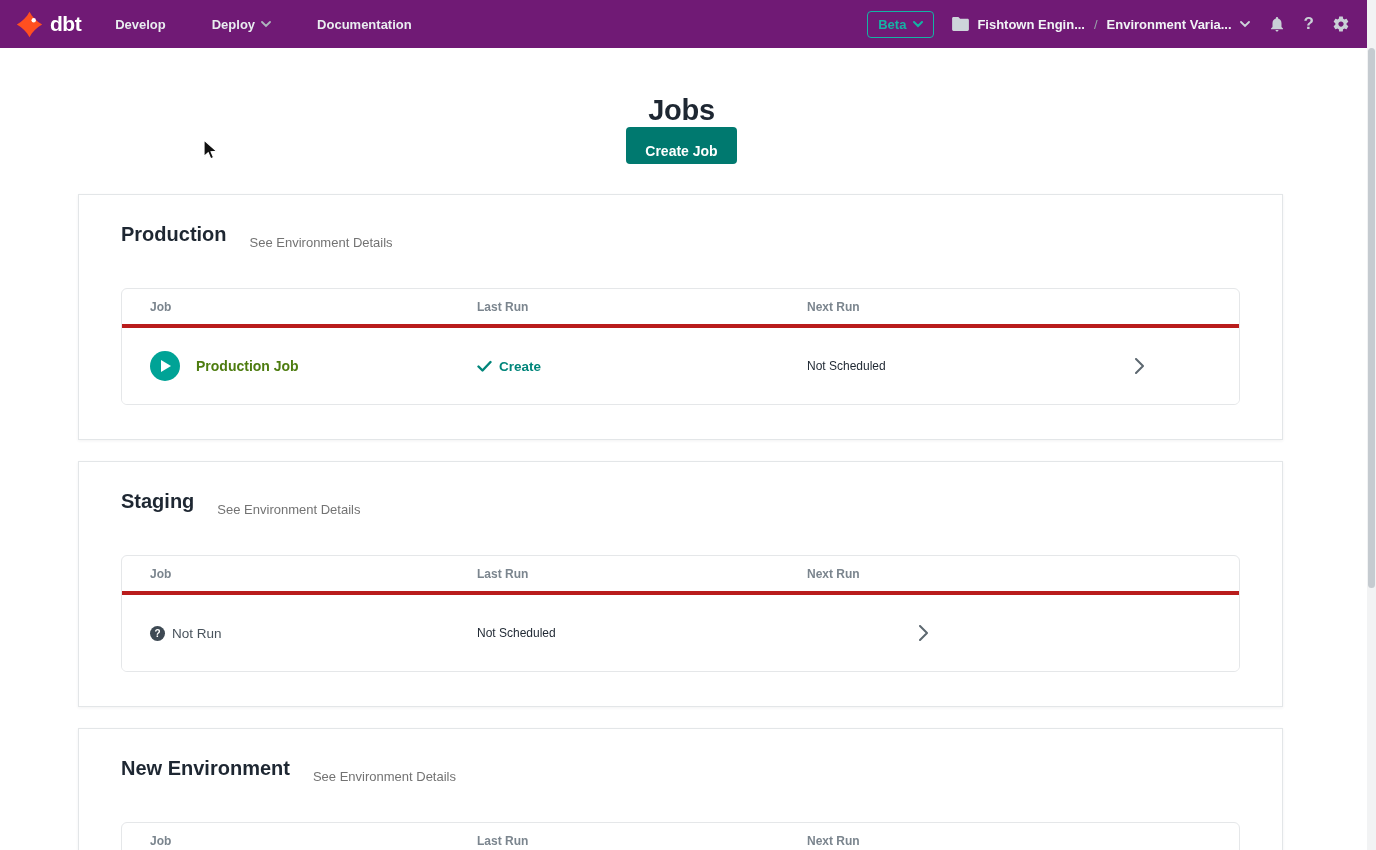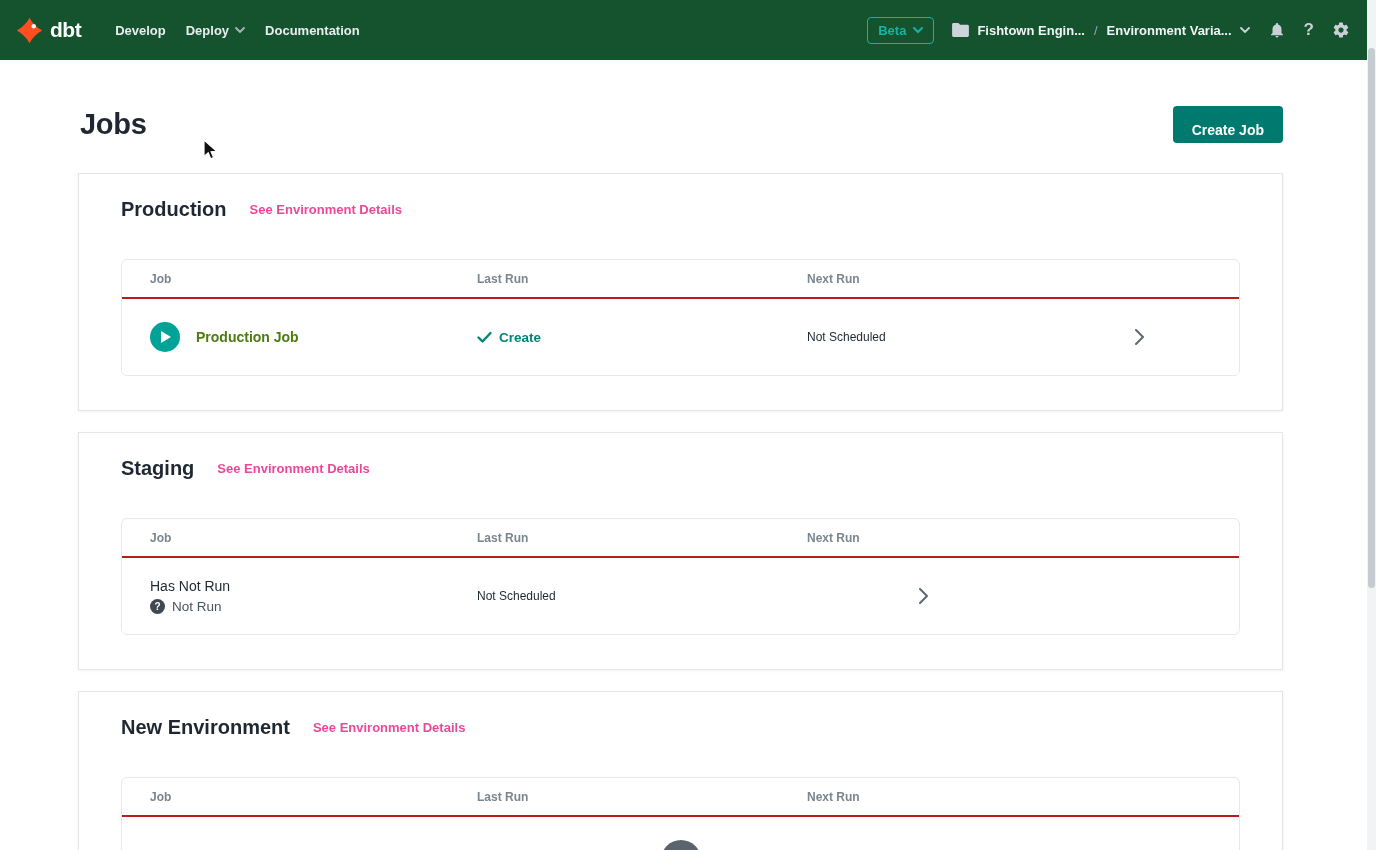--- a/index.html
+++ b/index.html
@@ -7,28 +7,28 @@
   body {
     overflow:hidden;
     font-family:"Liberation Sans", sans-serif;
     background:#ffffff;
     position:relative;
     color:#1e2732;
   }
 
   
   .navbar {
-    height:60px; background:#14532d;
+    height:48px; background:#701a75;
     display:flex; align-items:center;
     padding:0 26px 0 16px;
     position:relative; z-index:10;
   }
   .brand { display:flex; align-items:center; gap:7px; margin-right:34px; cursor:pointer; }
   .brand-text { color:#ffffff; font-size:21px; font-weight:700; letter-spacing:-0.5px; }
-  .nav-menu { display:flex; align-items:center; gap:20px; }
+  .nav-menu { display:flex; align-items:center; gap:46px; }
   .nav-link {
     color:#e9edf0; font-size:13px; font-weight:600; text-decoration:none;
     display:flex; align-items:center; gap:6px; cursor:pointer;
   }
   .nav-right { margin-left:auto; display:flex; align-items:center; gap:18px; }
   .beta-badge {
     display:flex; align-items:center; gap:7px;
     border:1.5px solid #15b3a4; color:#15b3a4; background:transparent;
     border-radius:4px; padding:5px 10px;
     font-size:13px; font-weight:700; font-family:inherit; cursor:pointer;
@@ -36,44 +36,44 @@
   .breadcrumb { display:flex; align-items:center; gap:8px; color:#f1f4f6; font-size:13px; font-weight:700; cursor:pointer; }
   .breadcrumb .sep { color:#9aa3ab; font-weight:400; padding:0 1px; }
   .crumb-current { font-weight:600; }
   .nav-icon-btn { background:none; border:none; cursor:pointer; display:flex; align-items:center; padding:0; }
   .help-glyph { color:#c9d0d6; font-size:17px; font-weight:700; font-family:inherit; }
 
   
   .main { padding:0 93px 0 78px; }
   .page-header {
     display:flex; align-items:center; justify-content:space-between;
-    margin-top:46px; margin-bottom:30px; padding-left:2px;
+    margin-top:46px; margin-bottom:30px; padding-left:2px;flex-direction:column;
   }
   .page-title { font-size:29px; font-weight:700; color:#1e2732; letter-spacing:-0.3px; }
   .create-job-btn {
     background:#00796f; color:#fff; border:none; border-radius:4px;
     height:37px; padding:16px 19px; font-size:14px; font-weight:600;
     font-family:inherit; cursor:pointer;
   }
 
   .env-card {
     background:#fff; border:1px solid #e3e6e8; border-radius:0;
     box-shadow:0 1px 3px rgba(30,40,50,0.06);
     padding:24px 42px 34px; margin-bottom:21px;
   }
   .env-head { display:flex; align-items:center; gap:23px; margin-bottom:38px; }
   .env-name { font-size:20px; font-weight:700; color:#1e2732; }
-  .env-link { color:#ec4899; font-size:13px; font-weight:700; text-decoration:none; cursor:pointer; }
+  .env-link { color:#737373; font-size:13px; font-weight:400; text-decoration:none; cursor:pointer;margin-top:16px; }
 
   .job-table { border:1px solid #e5e7e9; border-radius:6px; overflow:hidden; }
   .t-head, .t-row {
     display:grid; grid-template-columns:327px 330px 1fr 200px;
     align-items:center; padding-left:28px;
   }
-  .t-head { height:39px; border-bottom:2px solid #b91c1c; }
+  .t-head { height:39px; border-bottom:4px solid #b91c1c; }
   .t-head span { font-size:12px; font-weight:700; color:#7b858e; }
   .t-row { height:76px; cursor:pointer; background:#fff; }
 
   .col-job { display:flex; align-items:center; gap:16px; }
   .play-btn {
     width:30px; height:30px; border-radius:50%; background:#00a396;
     border:none; display:flex; align-items:center; justify-content:center;
     cursor:pointer; padding:0; flex:0 0 auto;
   }
   .play-btn svg { margin-left:2px; }
@@ -242,21 +242,20 @@
     </div>
     <div class="job-table">
       <div class="t-head">
         <span>Job</span>
         <span>Last Run</span>
         <span>Next Run</span>
         <span></span>
       </div>
       <div class="t-row">
         <div class="col-lastrun">
-          <div class="lr-date">Has Not Run</div>
           <div class="lr-status notrun">
             <span class="qmark">?</span>
             <span>Not Run</span>
           </div>
         </div>
         <div class="col-next">Not Scheduled</div>
         <div class="col-chev">
           <span style="display:flex;">
             <svg width="9" height="16" viewBox="0 0 9 16">
                 <polyline points="1,1 8,8 1,15" fill="none" stroke="#5d6870" stroke-width="2" stroke-linecap="round" stroke-linejoin="round"></polyline>

